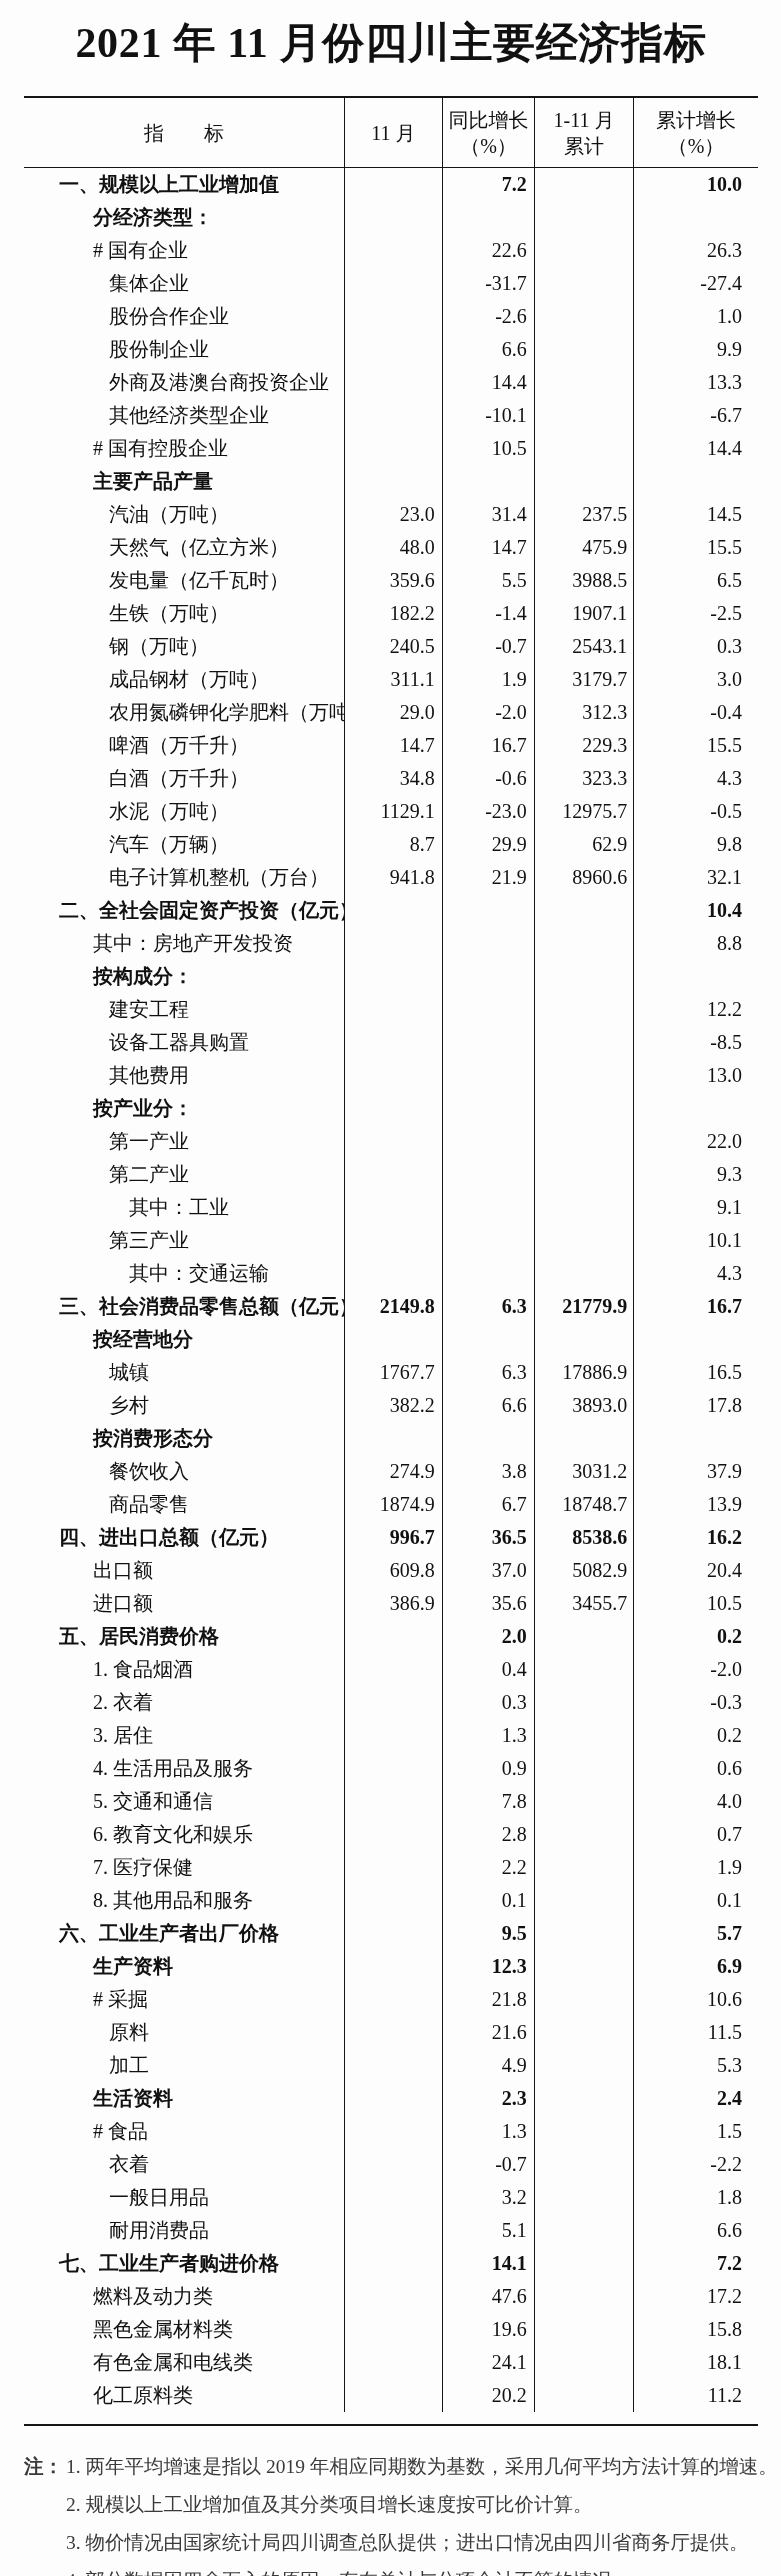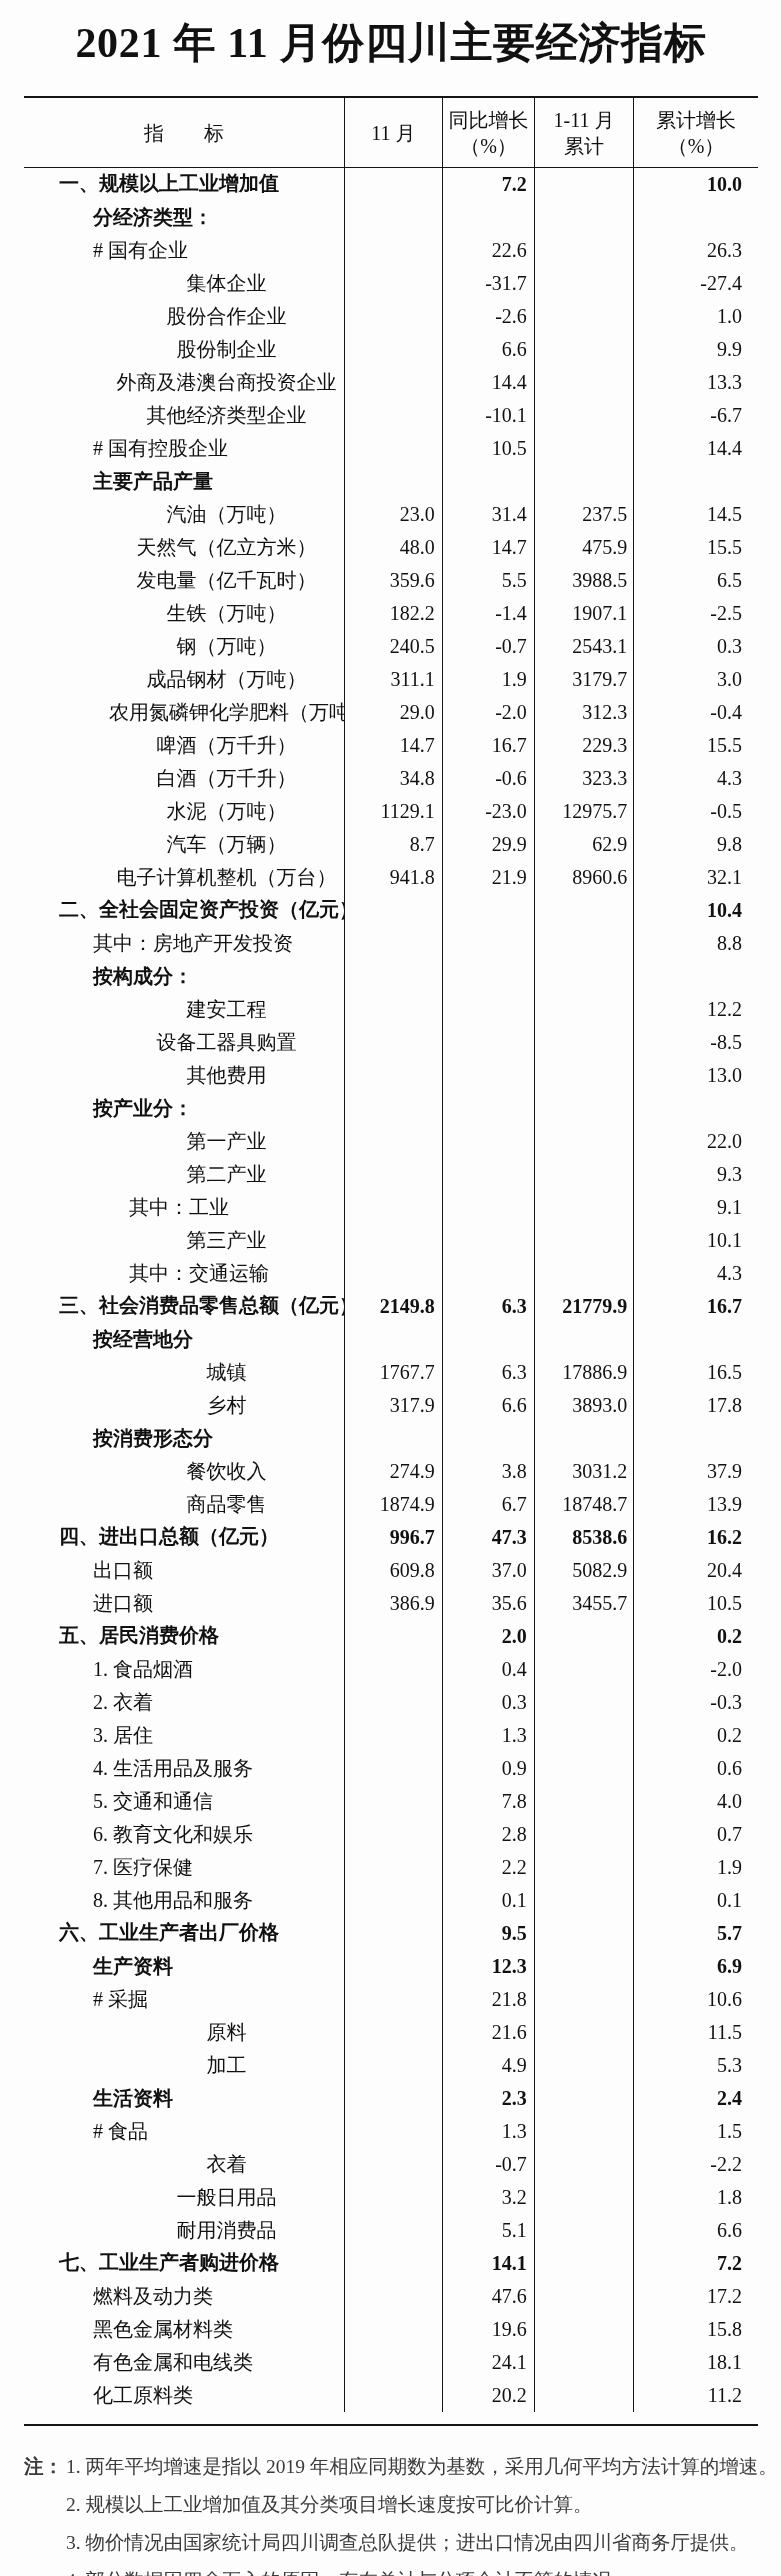--- a/index.html
+++ b/index.html
@@ -46,23 +46,23 @@
   .c3{padding-right:5.8px;}
   .c4{padding-right:16px;}
   .bcell{border-left:1.4px solid #151515;}
   .thead .c1,.thead .c2,.thead .c3,.thead .c4{padding-right:0;}
   .tbody{padding-bottom:11.6px;}
   .tbody .trow{height:33px;}
   .lab{
     font-size:20px;line-height:33px;
     white-space:nowrap;overflow:hidden;
   }
-  .ind0{padding-left:35px;font-family:Liberation Mono, monospace;}
+  .ind0{padding-left:35px;}
   .ind1{padding-left:69px;}
-  .ind2{padding-left:85px;text-align:center;}
+  .ind2{padding-left:85px;}
   .ind3{padding-left:105px;}
   .bold{font-weight:bold;}
   .notes{
     margin:22px 24px 0 24px;
     font-size:19.5px;color:#3a3a3a;
   }
   .note-line{
     display:flex;
     line-height:38px;
     white-space:nowrap;
@@ -354,21 +354,21 @@
       </div>
       <div class="trow">
         <div class="cell lab ind2">城镇</div>
         <div class="cell v bcell c1">1767.7</div>
         <div class="cell v bcell c2">6.3</div>
         <div class="cell v bcell c3">17886.9</div>
         <div class="cell v bcell c4">16.5</div>
       </div>
       <div class="trow">
         <div class="cell lab ind2">乡村</div>
-        <div class="cell v bcell c1">317.9</div>
+        <div class="cell v bcell c1">382.2</div>
         <div class="cell v bcell c2">6.6</div>
         <div class="cell v bcell c3">3893.0</div>
         <div class="cell v bcell c4">17.8</div>
       </div>
       <div class="trow bold">
         <div class="cell lab ind1">按消费形态分</div>
         <div class="cell v bcell c1"></div>
         <div class="cell v bcell c2"></div>
         <div class="cell v bcell c3"></div>
         <div class="cell v bcell c4"></div>
@@ -383,21 +383,21 @@
       <div class="trow">
         <div class="cell lab ind2">商品零售</div>
         <div class="cell v bcell c1">1874.9</div>
         <div class="cell v bcell c2">6.7</div>
         <div class="cell v bcell c3">18748.7</div>
         <div class="cell v bcell c4">13.9</div>
       </div>
       <div class="trow bold">
         <div class="cell lab ind0">四、进出口总额（亿元）</div>
         <div class="cell v bcell c1">996.7</div>
-        <div class="cell v bcell c2">47.3</div>
+        <div class="cell v bcell c2">36.5</div>
         <div class="cell v bcell c3">8538.6</div>
         <div class="cell v bcell c4">16.2</div>
       </div>
       <div class="trow">
         <div class="cell lab ind1">出口额</div>
         <div class="cell v bcell c1">609.8</div>
         <div class="cell v bcell c2">37.0</div>
         <div class="cell v bcell c3">5082.9</div>
         <div class="cell v bcell c4">20.4</div>
       </div>

